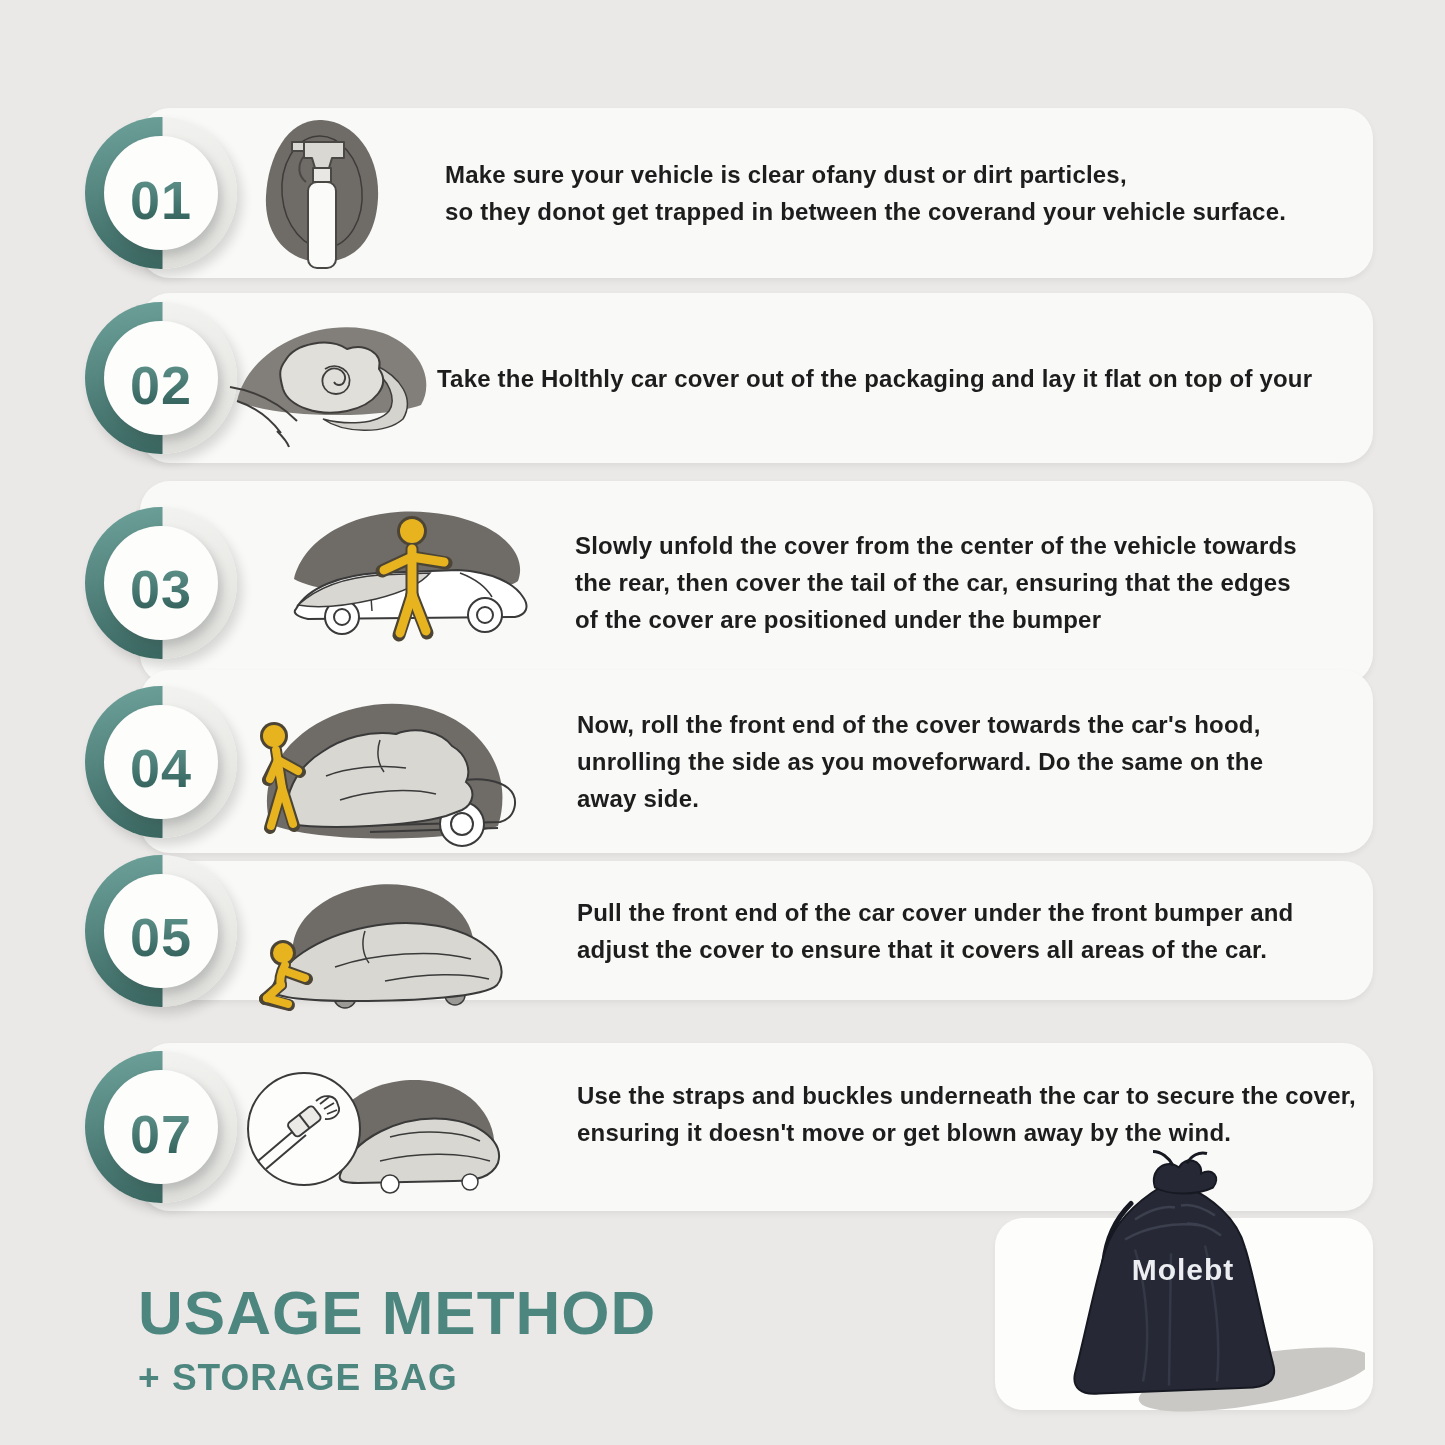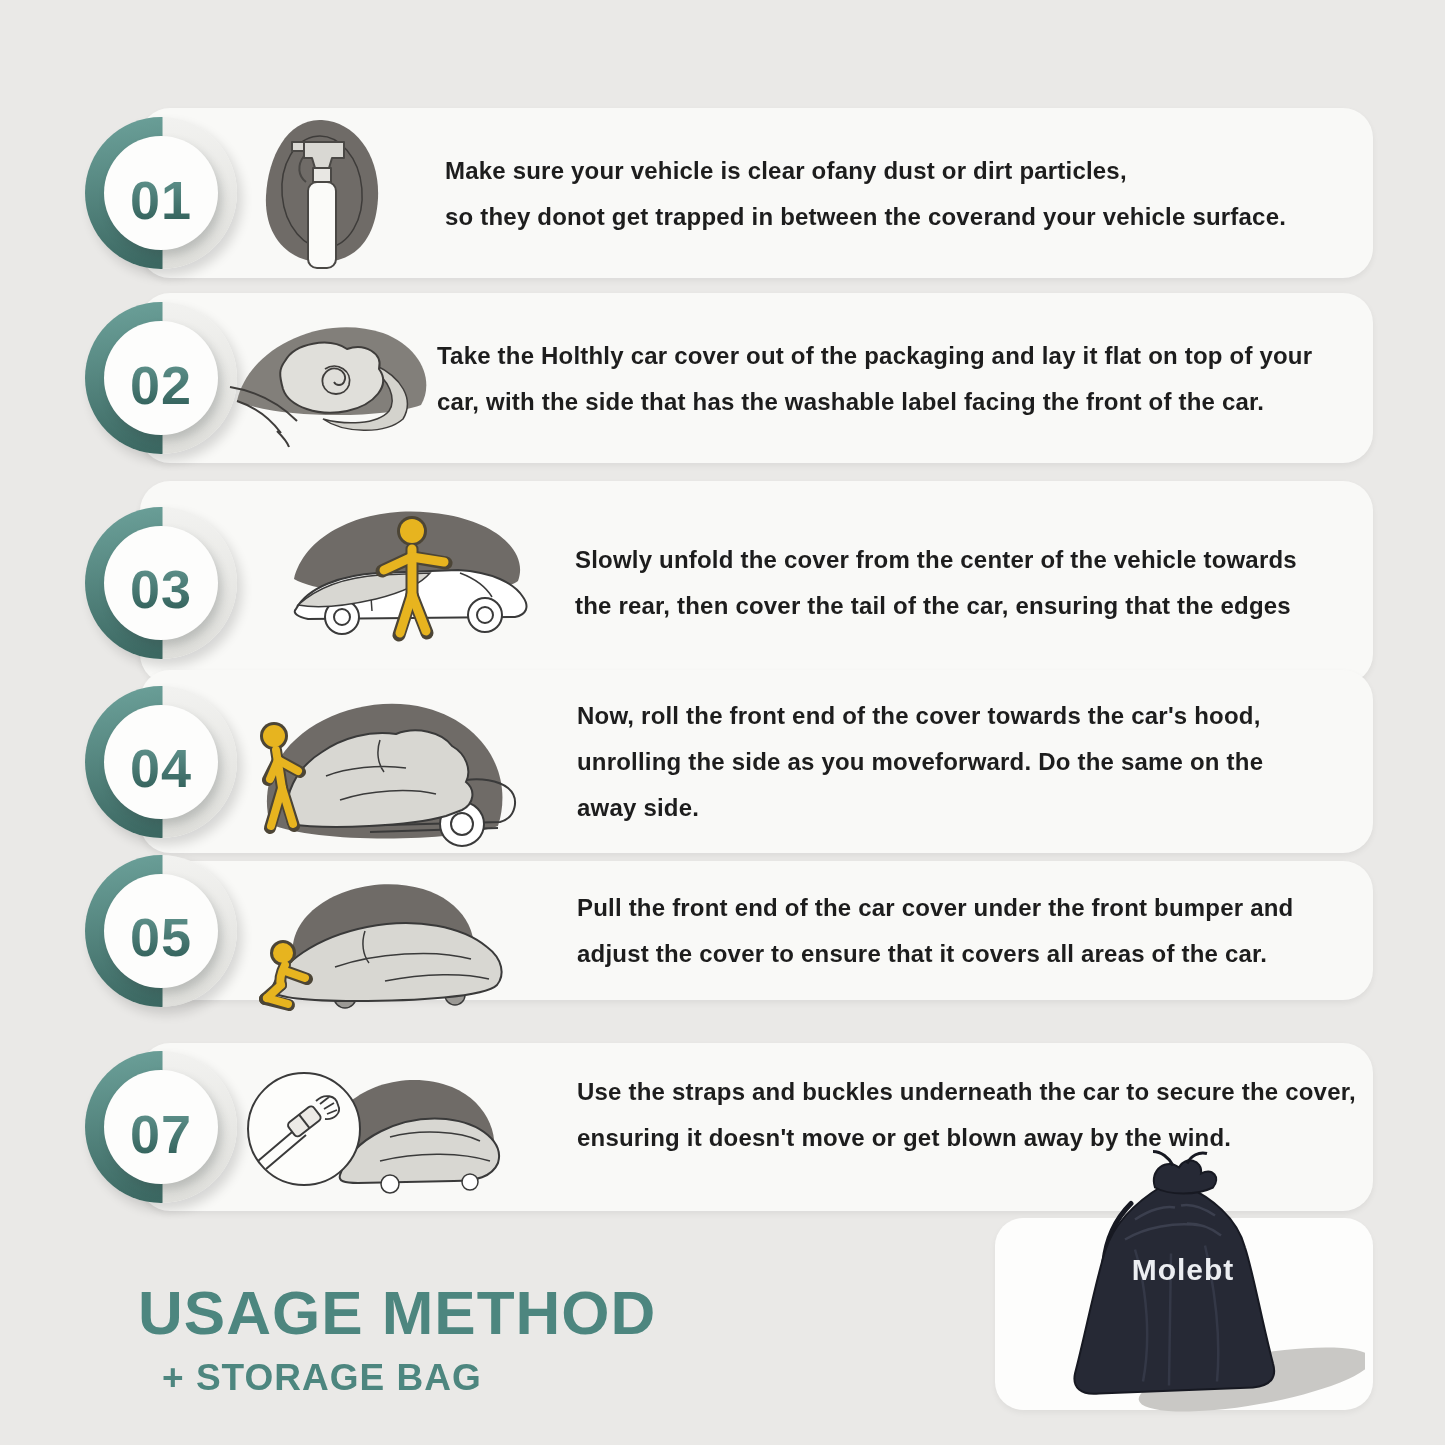--- a/index.html
+++ b/index.html
@@ -34,30 +34,30 @@
     background:linear-gradient(180deg,#639690,#2f5d57);
     -webkit-background-clip:text;background-clip:text;
     -webkit-text-fill-color:transparent;color:#46766f;
     letter-spacing:1px;
     margin-top:13px;
   }
   
   .illus{position:absolute;}
   .step-text{
     position:absolute;top:0;bottom:0;display:flex;flex-direction:column;justify-content:center;
-    font-size:24px;line-height:37px;font-weight:bold;color:#1d1d1d;letter-spacing:.2px;white-space:nowrap;gap:9px;
+    font-size:24px;line-height:37px;font-weight:bold;color:#1d1d1d;letter-spacing:.2px;white-space:nowrap;
   }
   
   .footer-title{
     position:absolute;left:138px;top:1277px;
     font-size:62px;font-weight:bold;color:#4d867f;letter-spacing:1px;
   }
   .footer-subtitle{
     position:absolute;left:138px;top:1357px;
-    font-size:37px;font-weight:bold;color:#4d867f;letter-spacing:1px;margin-left:24px;
+    font-size:37px;font-weight:bold;color:#4d867f;letter-spacing:1px;
   }
   .bag-card{
     position:absolute;left:995px;top:1218px;width:378px;height:192px;
     background:#fdfdfc;border-radius:28px;box-shadow:0 3px 6px rgba(0,0,0,.05);
   }
   .bag-illus{position:absolute;left:1015px;top:1148px;width:350px;height:268px;}
 </style>
 </head>
 <body>
 
@@ -98,21 +98,20 @@
     </div>
     <svg class="illus" style="left:85px;top:10px" width="215" height="150" viewBox="0 0 215 150">
       <path d="M12,98 C24,44 98,10 158,30 C196,44 210,78 196,102 C160,116 52,116 12,98 Z" fill="#827f7a"></path>
       <path d="M5,84 C30,88 52,98 72,118 M12,98 C30,104 44,114 56,130 M52,128 c6,6 10,10 12,16" stroke="#3f3d3b" stroke-width="2" fill="none"></path>
       <path d="M150,62 C176,74 190,96 178,116 C160,132 118,130 98,116 C120,122 152,122 164,108 C172,96 164,76 146,66 Z" fill="#d4d3cd" stroke="#3f3d3b" stroke-width="1.5"></path>
       <path d="M60,58 C70,40 104,34 122,46 C140,40 158,50 154,66 C166,82 150,102 122,108 C94,114 64,104 58,86 C54,72 54,66 60,58 Z" fill="#e0dfda" stroke="#3f3d3b" stroke-width="2"></path>
       <path d="M100,66 c12,-8 28,2 24,16 c-4,12 -22,12 -26,0 c-3,-10 6,-19 15,-16 c6,2 9,8 6,13 c-2,4 -8,4 -10,0" fill="none" stroke="#3f3d3b" stroke-width="1.8"></path>
     </svg>
     <div class="step-text" style="left:297px">
       <div>Take the Holthly car cover out of the packaging and lay it flat on top of your</div>
-      <div>car, with the side that has the washable label facing the front of the car.</div>
     </div>
   </section>
 
   <section class="step" style="top:481px;height:203px">
     <div class="card"></div>
     <div class="badge">
       <div class="badge-outer"></div>
       <div class="badge-inner">
         <span class="badge-num">03</span>
       </div>
@@ -143,20 +142,21 @@
             <path d="M132,64 L164,69"></path>
           <path d="M132,102 L120,140"></path>
             <path d="M132,102 L146,138"></path>
         </g>
         <circle cx="132" cy="38" r="12" fill="#e7b41f" stroke="none"></circle>
       </g>
     </svg>
     <div class="step-text" style="left:435px">
       <div>Slowly unfold the cover from the center of the vehicle towards</div>
       <div>the rear, then cover the tail of the car, ensuring that the edges</div>
+      <div>of the cover are positioned under the bumper</div>
     </div>
   </section>
 
   <section class="step" style="top:670px;height:183px">
     <div class="card"></div>
     <div class="badge">
       <div class="badge-outer"></div>
       <div class="badge-inner">
         <span class="badge-num">04</span>
       </div>

